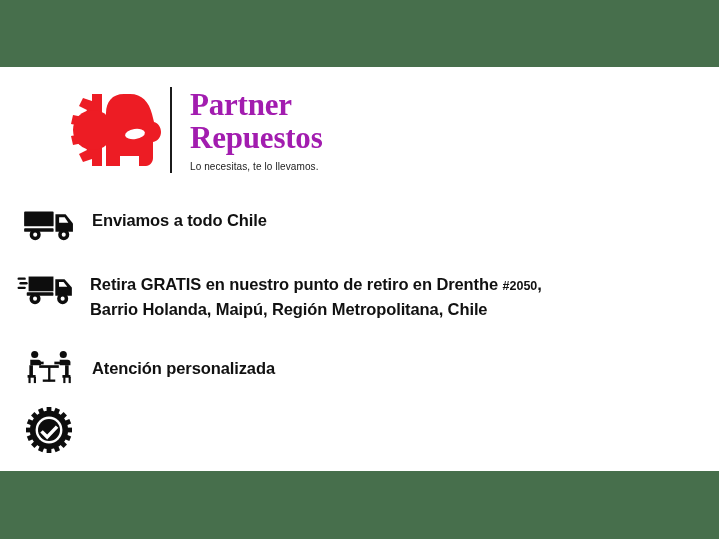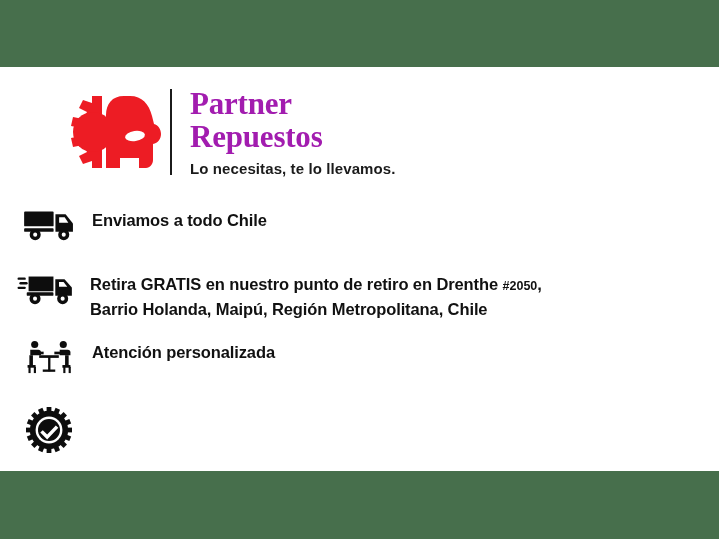--- a/index.html
+++ b/index.html
@@ -62,22 +62,22 @@
     font-family: "Liberation Serif", serif;
     font-weight: bold;
     font-size: 31px;
     line-height: 33px;
     color: #a21caf;
     letter-spacing: -0.2px;
   }
   .brand-tagline {
     margin-top: 7px;
     font-family: "Liberation Sans", sans-serif;
-    font-size: 15px;
-    font-weight: 700;
+    font-size: 10px;
+    font-weight: 400;
     color: #1b1b1b;
     letter-spacing: 0.1px;
   }
 
   
   .features {
     position: absolute;
     left: 0;
     top: 138px;
     width: 719px;
@@ -107,21 +107,21 @@
     color: #111111;
     letter-spacing: -0.1px;
   }
   .small-num {
     font-size: 12.5px;
     letter-spacing: 0;
   }
 
   .row-1 { margin-top: 0px; }
   .row-2 { margin-top: 6px; padding-left: 16px; }
-  .row-3 { margin-top: 10px; }
+  .row-3 { margin-top: 10px; align-items: center; }
   .row-4 { margin-top: 10px; }
 </style>
 </head>
 <body>
 
 <div class="banner banner-top"></div>
 <div class="banner banner-bottom"></div>
 
 <div class="canvas">
 

